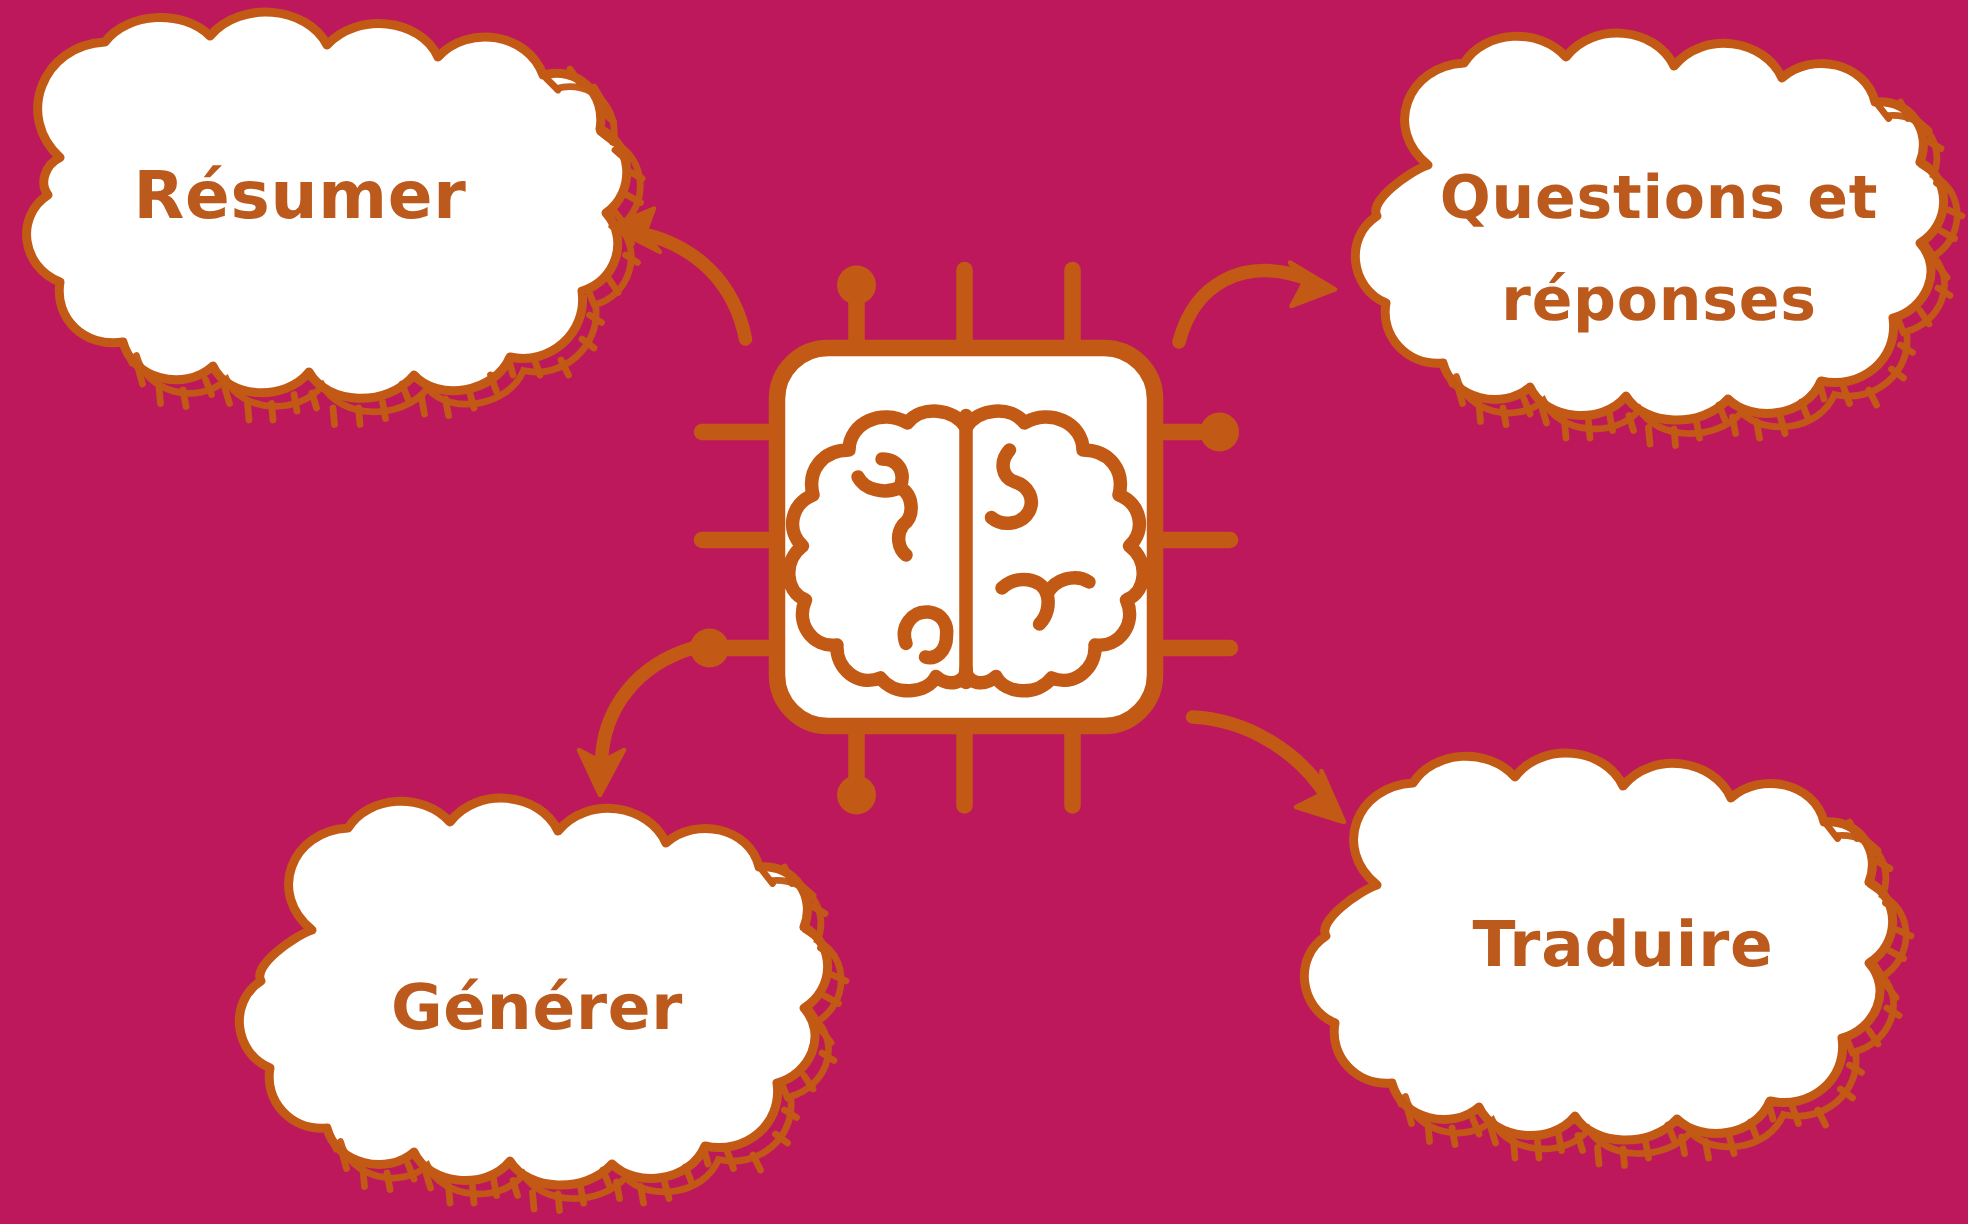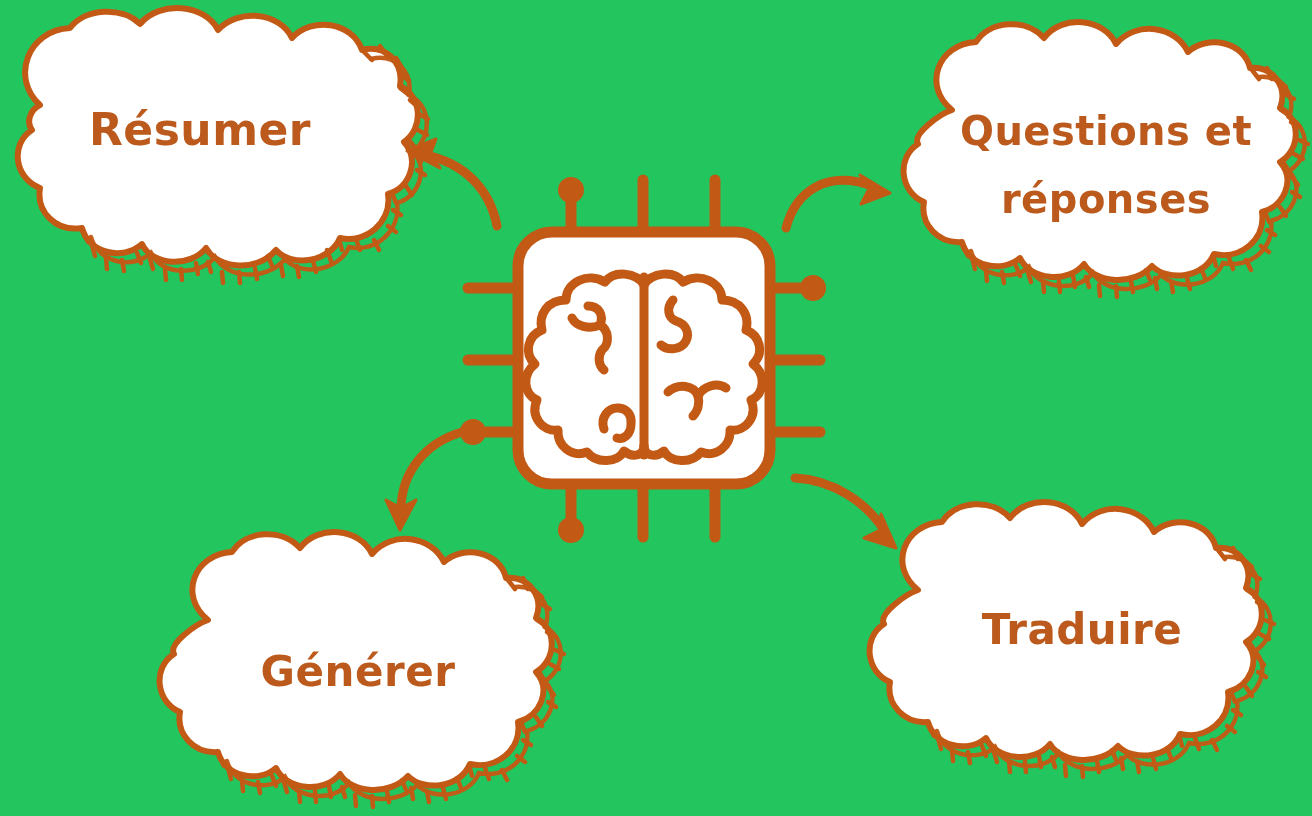--- a/index.html
+++ b/index.html
@@ -10,21 +10,21 @@
   body {
     width: 1312px;
     height: 816px;
     overflow: hidden;
     font-family: "DejaVu Sans", sans-serif;
   }
   #stage {
     position: relative;
     width: 1312px;
     height: 816px;
-    background: #22c55e;
+    background: #be185d;
   }
   #stage > svg {
     position: absolute;
     top: 0;
     left: 0;
   }
   .cloud-label {
     font-family: "DejaVu Sans", sans-serif;
     font-weight: 600;
     letter-spacing: 0.5px;

